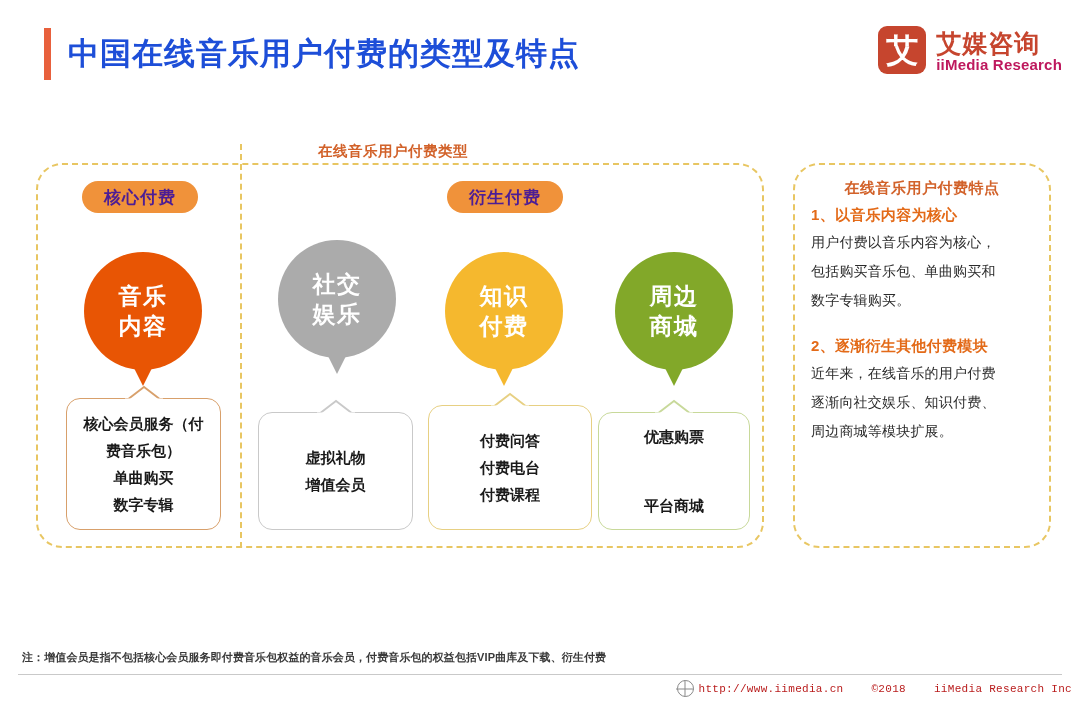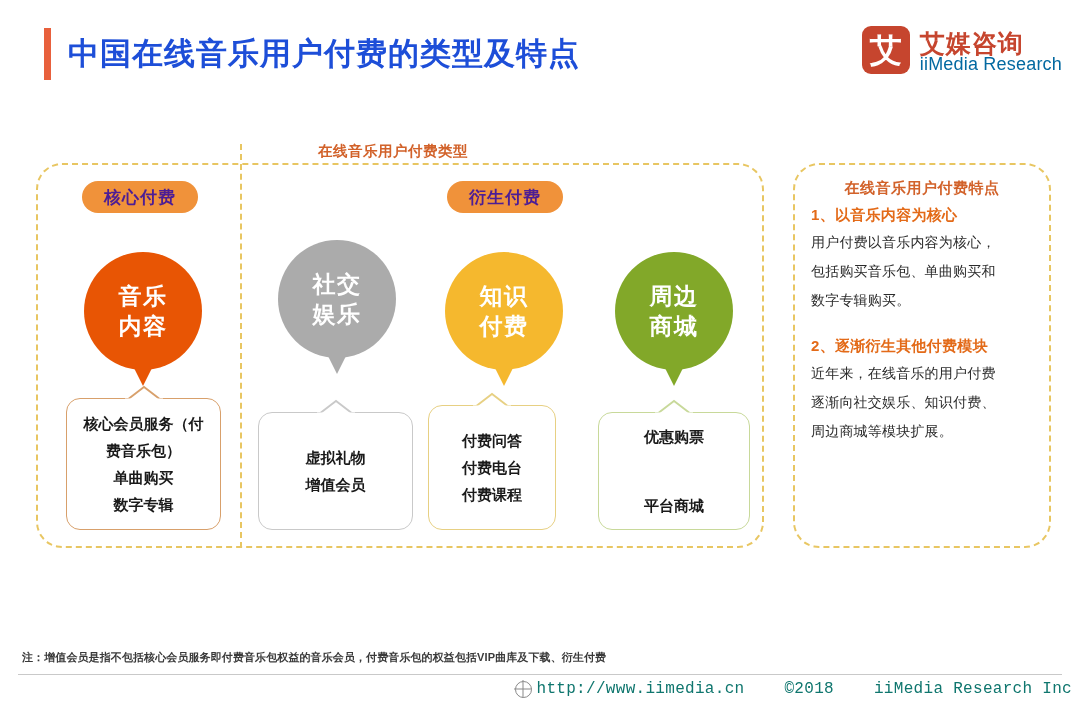--- a/index.html
+++ b/index.html
@@ -59,23 +59,23 @@
   }
   .logo-text { display: flex; flex-direction: column; justify-content: space-between; }
   .logo-cn {
     font-size: 25px;
     font-weight: 700;
     color: #C6452E;
     letter-spacing: 1px;
     line-height: 28px;
   }
   .logo-en {
-    font-size: 18px;
-    font-weight: 400;
-    color: #0369a1;
+    font-size: 15px;
+    font-weight: 700;
+    color: #be185d;
     letter-spacing: 0.2px;
     line-height: 15px;
   }
 
   
   .types-panel {
     position: absolute;
     left: 36px; top: 163px;
     width: 728px; height: 385px;
     border: 2px dashed #E8C662;
@@ -165,21 +165,21 @@
     justify-content: center;
     font-size: 15px;
     font-weight: 700;
     line-height: 27px;
     color: #1a1a1a;
     text-align: center;
     padding: 4px 8px;
   }
   .box-music  { left: 66px;  top: 398px; width: 155px; height: 132px; border-color: #D8A06B; }
   .box-social { left: 258px; top: 412px; width: 155px; height: 118px; border-color: #c9c9c9; }
-  .box-know   { left: 428px; top: 405px; width: 128px; height: 125px; border-color: #E7D083; }
+  .box-know   { left: 428px; top: 405px; width: 164px; height: 125px; border-color: #E7D083; }
   .box-shop   { left: 598px; top: 412px; width: 152px; height: 118px; border-color: #C8D99A; gap: 42px; }
   
   .notch-svg {
     position: absolute;
     top: -12px;
     left: 50%;
     transform: translateX(-50%);
     width: 34px; height: 14px;
     overflow: visible;
   }
@@ -231,23 +231,23 @@
     position: absolute;
     left: 18px; top: 674px;
     width: 1044px; height: 1px;
     background: #c9c9c9;
   }
   .footer-bar {
     position: absolute;
     right: 8px; top: 680px;
     display: flex;
     align-items: center;
-    gap: 40px;
-    font-size: 16px;
-    color: #0f766e;
+    gap: 28px;
+    font-size: 11px;
+    color: #b91c1c;
     font-family: "Liberation Mono", "DejaVu Sans Mono", monospace;
     letter-spacing: 0.3px;
   }
   .globe-icon {
     display: inline-block;
     width: 15px; height: 15px;
     border: 1.4px solid #8a8a8a;
     border-radius: 50%;
     position: relative;
     margin-right: 5px;

